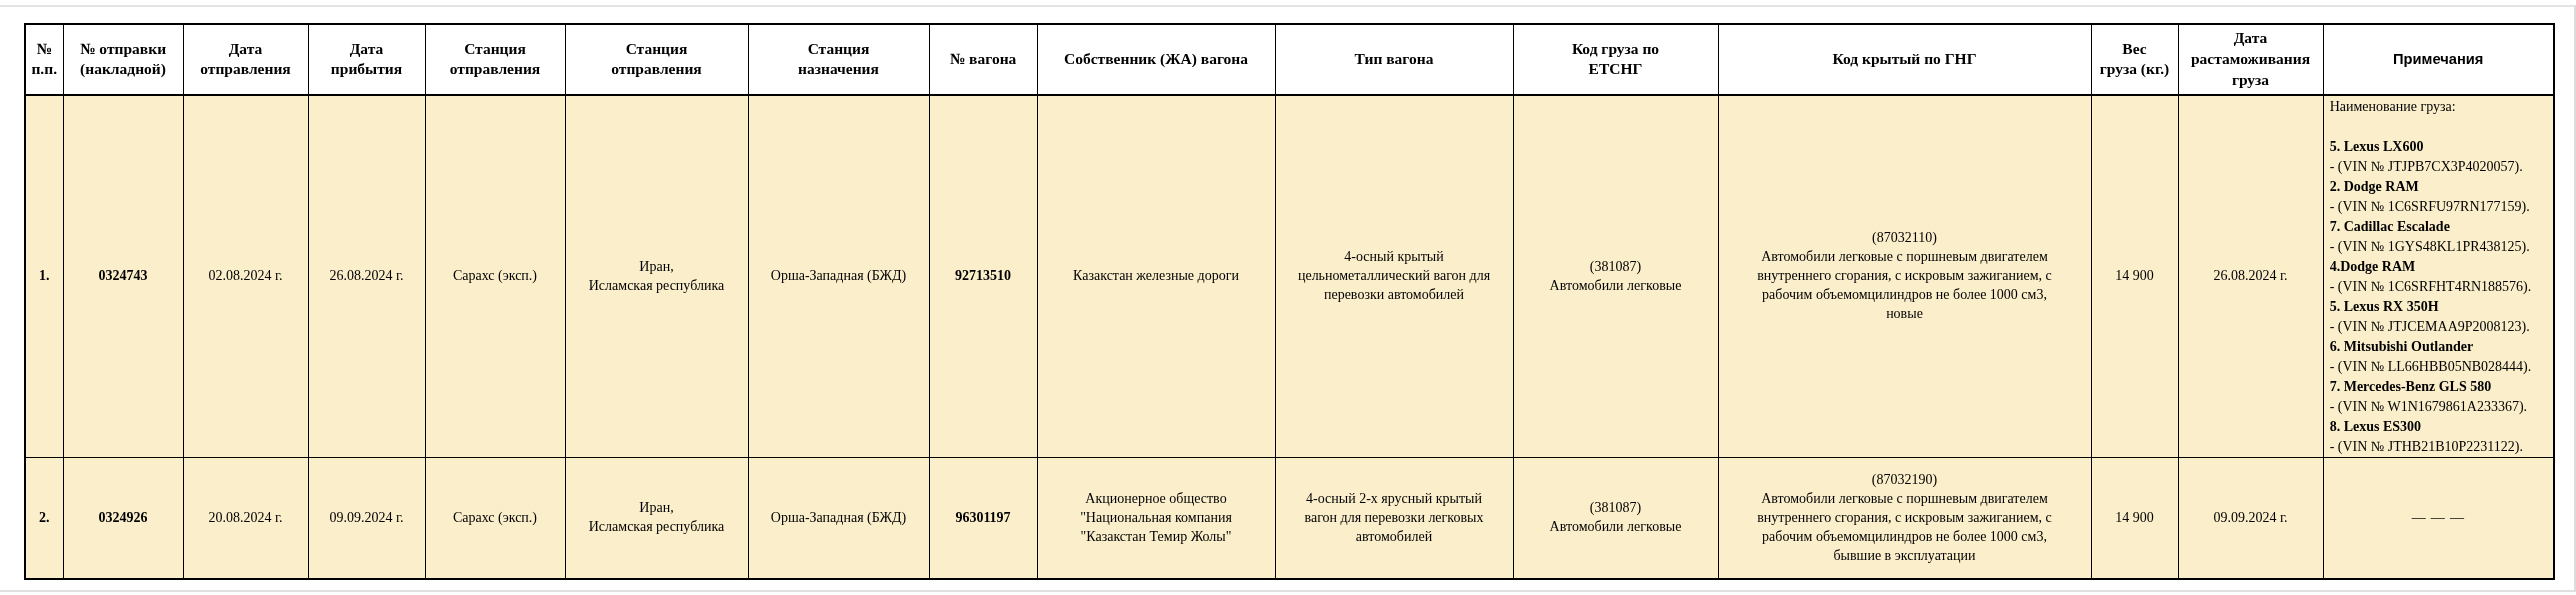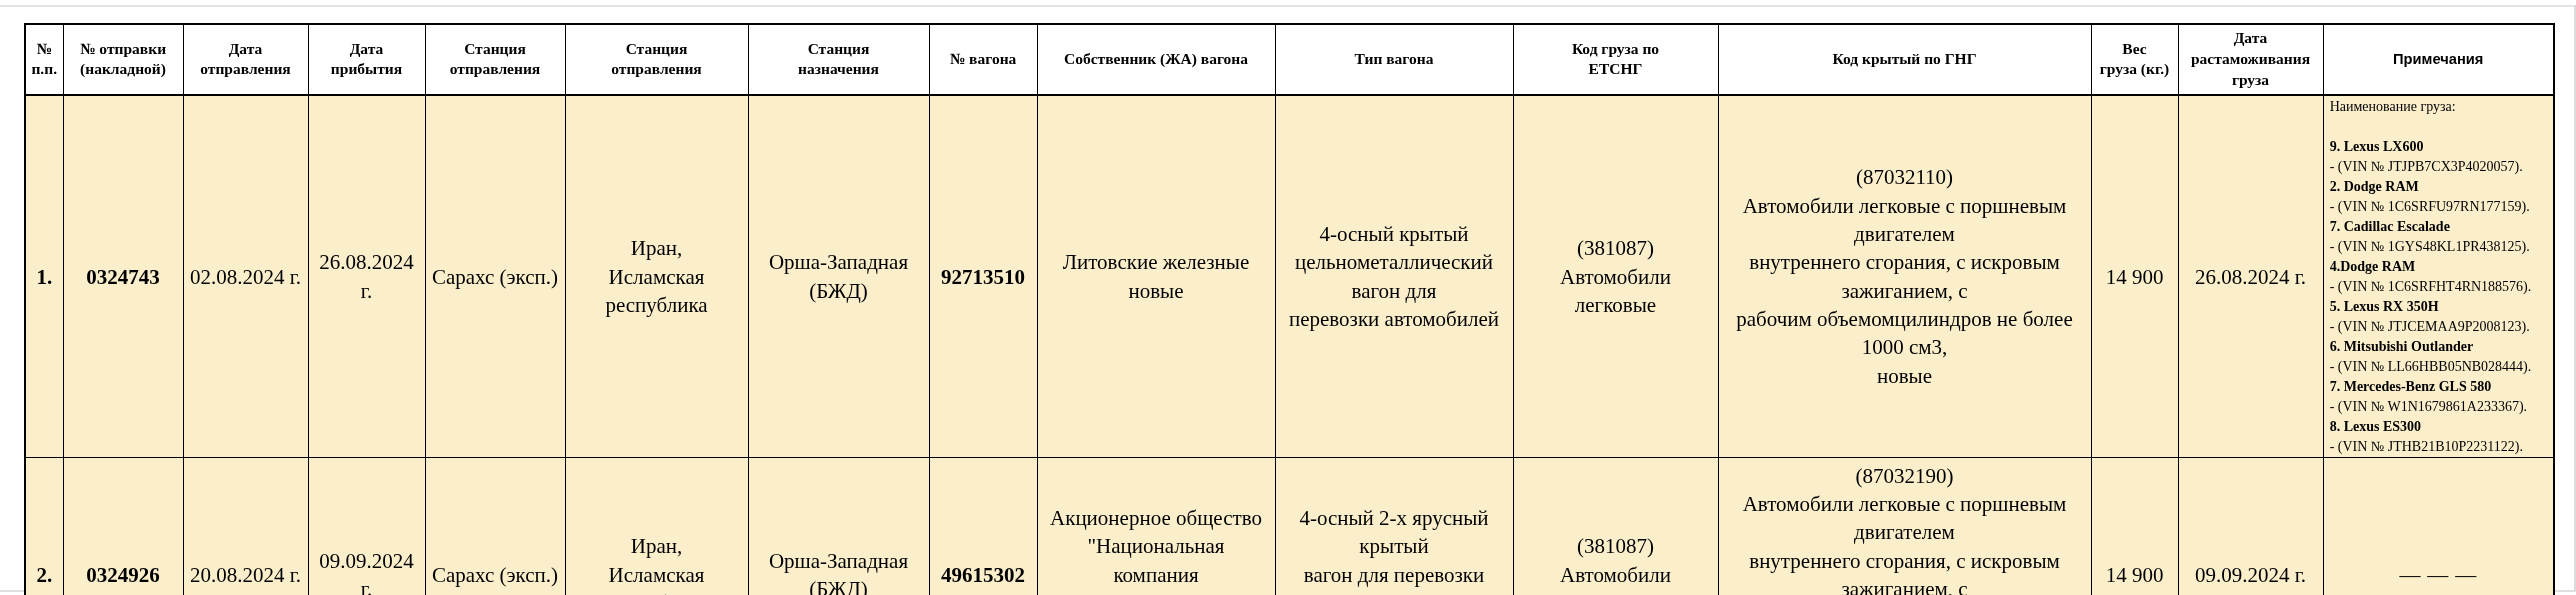--- a/index.html
+++ b/index.html
@@ -44,21 +44,21 @@
     border-bottom: 2.3px solid #000;
   }
 
   th.sans {
     font-family: "Liberation Sans", sans-serif;
     font-size: 14.7px;
   }
 
   td {
     background: #fbeecb;
-    font-size: 21px;
+    font-size: 14px;
     line-height: 1.35;
     padding: 3.1px 6.2px;
   }
 
   td.b { font-weight: bold; }
 
   tr.hrow  { height: 63px; }
   tr.row1  { height: 363px; }
   tr.row2  { height: 121px; }
 
@@ -137,37 +137,37 @@
   <tr class="row1">
     <td class="b">1.</td>
     <td class="b">0324743</td>
     <td>02.08.2024 г.</td>
     <td>26.08.2024 г.</td>
     <td>Сарахс (эксп.)</td>
     <td>Иран,
 Исламская республика</td>
     <td>Орша-Западная (БЖД)</td>
     <td class="b">92713510</td>
-    <td>Литовские железные новые</td>
+    <td>Казакстан железные дороги</td>
     <td>4-осный крытый
 цельнометаллический вагон для
 перевозки автомобилей</td>
     <td>(381087)
 Автомобили легковые</td>
     <td>(87032110)
 Автомобили легковые с поршневым двигателем
 внутреннего сгорания, с искровым зажиганием, с
 рабочим объемомцилиндров не более 1000 см3,
 новые</td>
     <td>14 900</td>
     <td>26.08.2024 г.</td>
     <td class="notes-cell">
       <div class="title">Наименование груза:</div>
       <div class="blank"></div>
-      <div class="car">9. Lexus LX600</div>
+      <div class="car">5. Lexus LX600</div>
       <div class="vin">- (VIN № JTJPB7CX3P4020057).</div>
       <div class="car">2. Dodge RAM</div>
       <div class="vin">- (VIN № 1C6SRFU97RN177159).</div>
       <div class="car">7. Cadillac Escalade</div>
       <div class="vin">- (VIN № 1GYS48KL1PR438125).</div>
       <div class="car">4.Dodge RAM</div>
       <div class="vin">- (VIN № 1C6SRFHT4RN188576).</div>
       <div class="car">5. Lexus RX 350H</div>
       <div class="vin">- (VIN № JTJCEMAA9P2008123).</div>
       <div class="car">6. Mitsubishi Outlander</div>
@@ -181,21 +181,21 @@
 
   <tr class="row2">
     <td class="b">2.</td>
     <td class="b">0324926</td>
     <td>20.08.2024 г.</td>
     <td>09.09.2024 г.</td>
     <td>Сарахс (эксп.)</td>
     <td>Иран,
 Исламская республика</td>
     <td>Орша-Западная (БЖД)</td>
-    <td class="b">49615302</td>
+    <td class="b">96301197</td>
     <td>Акционерное общество
 "Национальная компания
 "Казакстан Темир Жолы"</td>
     <td>4-осный 2-х ярусный крытый
 вагон для перевозки легковых
 автомобилей</td>
     <td>(381087)
 Автомобили легковые</td>
     <td>(87032190)
 Автомобили легковые с поршневым двигателем

